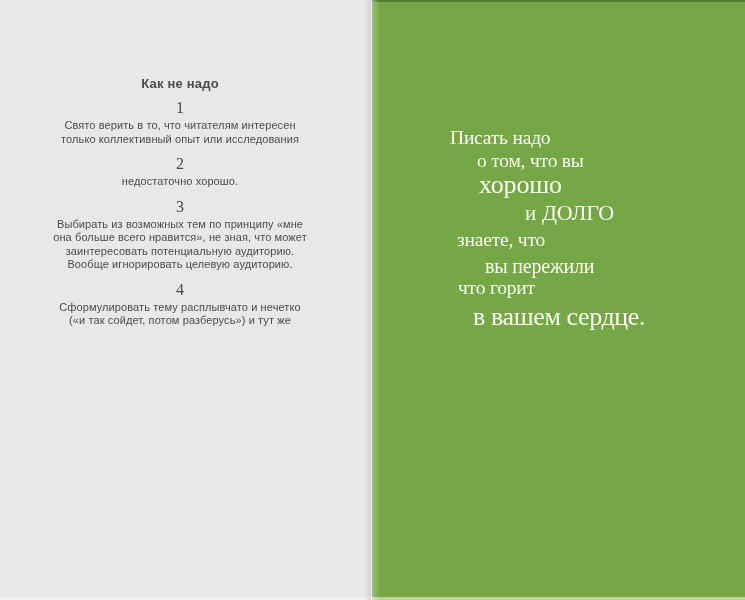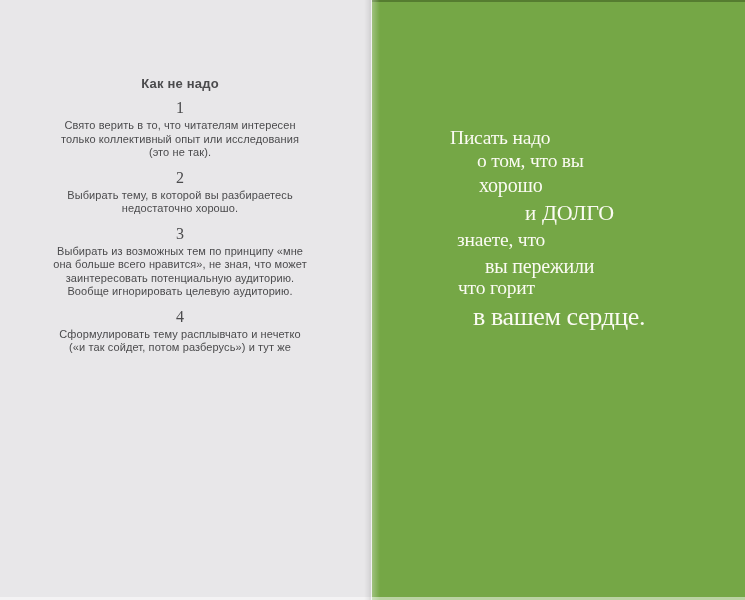--- a/index.html
+++ b/index.html
@@ -96,21 +96,21 @@
     position: absolute;
     left: 78px;
     top: 124px;
     color: var(--right-ink, #fbfbf3);
     font-family: "Liberation Serif", "DejaVu Serif", serif;
     white-space: nowrap;
   }
   .ql { letter-spacing: -0.2px; }
   .q1 { margin-left: 0;    font-size: 19.5px; line-height: 27px; }
   .q2 { margin-left: 27px; font-size: 19.5px; line-height: 20px; }
-  .q3 { margin-left: 29px; font-size: 20px;   line-height: 28px; }
+  .q3 { margin-left: 29px; font-size: 26px;   line-height: 28px; }
   .q4 { margin-left: 75px; font-size: 21px;   line-height: 28px; }
   .q4-caps { font-size: 22px; text-transform: uppercase; margin-left: 6px; }
   .q5 { margin-left: 7px;  font-size: 19.5px; line-height: 26px; }
   .q6 { margin-left: 35px; font-size: 20px; line-height: 26px; }
   .q7 { margin-left: 35px; font-size: 19.5px; line-height: 27px; }
   .q8 { margin-left: 8px;  font-size: 19.5px; line-height: 18px; }
   .q9 { margin-left: 23px; font-size: 26px;   line-height: 40px; letter-spacing: -0.4px; }
 </style>
 </head>
 <body>
@@ -118,26 +118,24 @@
 <div class="spread">
 
   <div class="page page-left">
     <div class="left-content">
       <h1 class="left-heading">Как не надо</h1>
 
       <section>
         <div class="item-number">1</div>
         <p class="item-line">Свято верить в то, что читателям интересен</p>
         <p class="item-line">только коллективный опыт или исследования</p>
-        <p class="item-line">(это не так).</p>
       </section>
 
       <section>
         <div class="item-number">2</div>
-        <p class="item-line">Выбирать тему, в которой вы разбираетесь</p>
         <p class="item-line">недостаточно хорошо.</p>
       </section>
 
       <section>
         <div class="item-number">3</div>
         <p class="item-line">Выбирать из возможных тем по принципу «мне</p>
         <p class="item-line">она больше всего нравится», не зная, что может</p>
         <p class="item-line">заинтересовать потенциальную аудиторию.</p>
         <p class="item-line">Вообще игнорировать целевую аудиторию.</p>
       </section>

